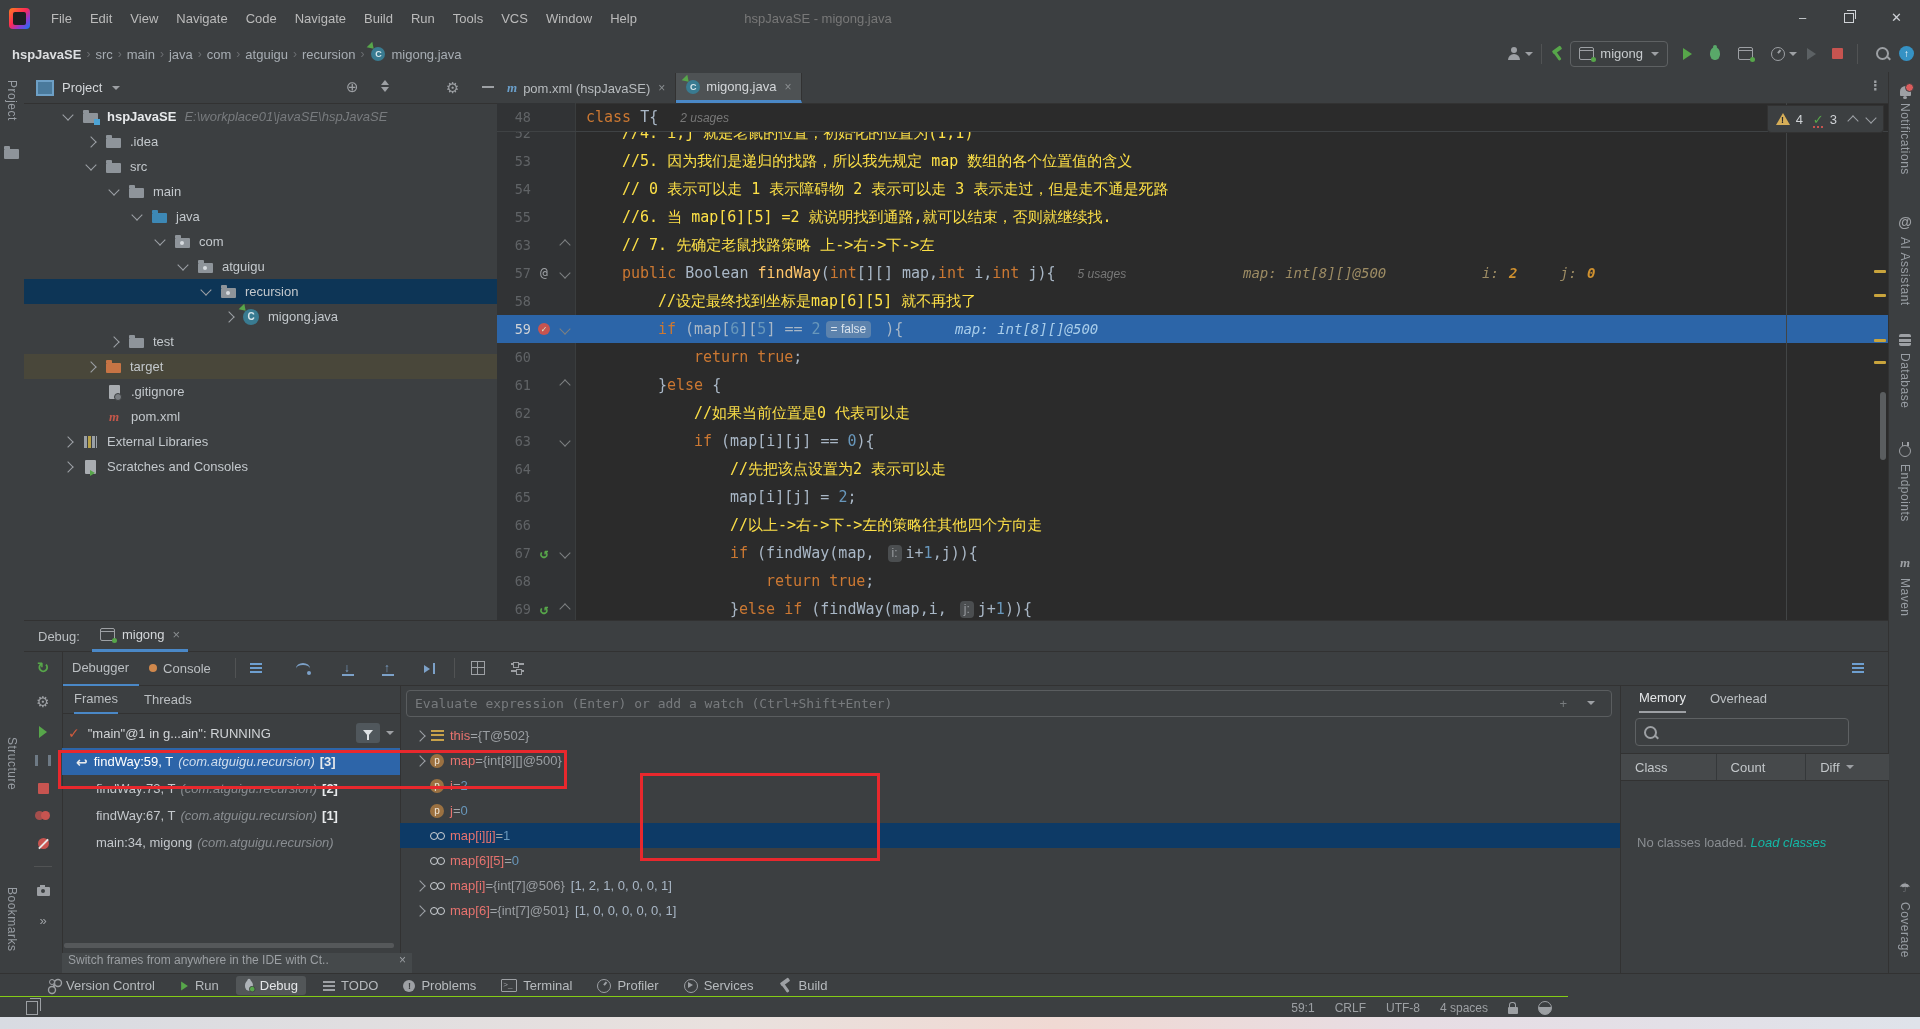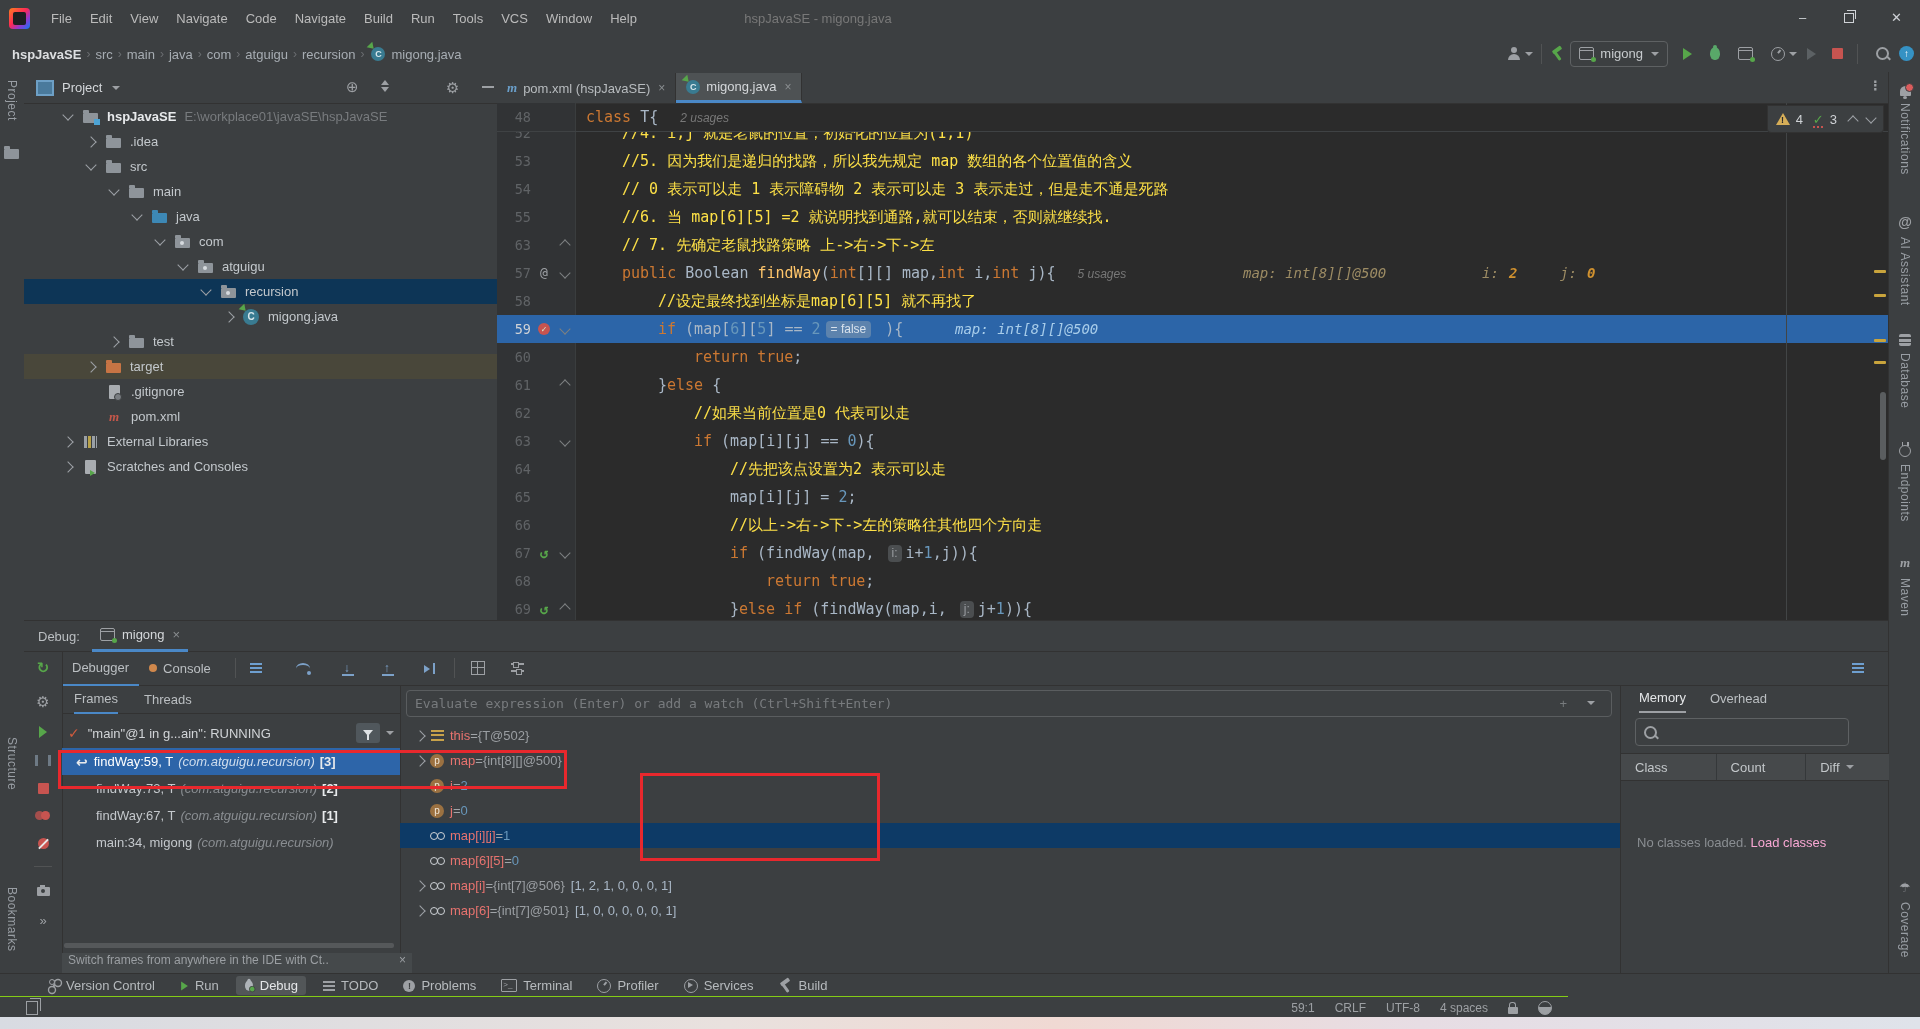--- a/index.html
+++ b/index.html
@@ -149,21 +149,21 @@
 
   
   #project{left:24px;top:72px;width:473px;height:548px;background:#3c3f41;overflow:hidden;}
   #projhead{height:31px;border-bottom:1px solid #323232;display:flex;align-items:center;}
   .ptool{position:absolute;top:8px;}
   .tree-row{height:25px;display:flex;align-items:center;white-space:nowrap;}
   .tree-row.sel{background:#0d3556;}
   .tree-row.excluded{background:#49473a;}
   .tree-label{color:#c3c8cc;margin-left:7px;}
   .tree-label.bold{font-weight:bold;color:#e8eaec;}
-  .tree-path{color:#787b7e;margin-left:8px;}
+  .tree-path{color:#787b7e;margin-left:8px;font-style:italic;}
 
   
   #editor{left:497px;top:72px;width:1391px;height:548px;background:#2b2b2b;}
   #tabbar{height:31px;background:#3c3f41;border-bottom:1px solid #323232;display:flex;align-items:flex-end;}
   .etab{height:30px;display:flex;align-items:center;padding:0 10px;color:#b8bcbf;border-right:1px solid #323232;}
   .etab .x{color:#8a8e91;margin-left:8px;font-size:12px;}
   .etab.active{background:#4e5254;border-bottom:3px solid #4a88c7;height:27px;color:#d4d7da;}
   #codewrap{position:absolute;left:0;top:31px;width:1391px;height:658px;overflow:hidden;}
   .crow{display:flex;height:28px;position:relative;white-space:pre;font-family:"DejaVu Sans Mono","Liberation Mono",monospace;font-size:15px;line-height:28px;color:#a9b7c6;}
   .crow.clip{height:15px;overflow:hidden;}
@@ -225,21 +225,21 @@
   .var-name{color:#e8736f;margin-left:2px;}
   .var-eq{color:#a0a4a8;} .var-ref{color:#9a9ea2;} .var-num{color:#6897bb;} .var-arr{color:#a9b7c6;margin-left:6px;}
   #memory{position:absolute;left:1596px;top:64px;width:268px;height:289px;border-left:1px solid #323232;}
   .mtabs{height:27px;display:flex;align-items:center;padding-left:18px;gap:24px;}
   .mtab{color:#bbbfc2;height:26px;display:flex;align-items:center;}
   .mtab.active{color:#e4e6e8;border-bottom:2px solid #9da0a4;}
   #msearch{position:absolute;left:14px;top:33px;width:212px;height:26px;border:1px solid #5e6163;border-radius:4px;display:flex;align-items:center;}
   #mheader{position:absolute;left:0;top:68px;width:268px;height:26px;background:#46494b;border-top:1px solid #323232;border-bottom:1px solid #323232;display:flex;align-items:center;color:#c3c7ca;}
   .mcol{padding-left:14px;height:26px;display:flex;align-items:center;gap:6px;border-right:1px solid #35383a;}
   #mempty{position:absolute;left:16px;top:150px;white-space:nowrap;color:#8a8e92;}
-  #mempty a{color:#f9a8d4;text-decoration:none;}
+  #mempty a{color:#14b8a6;text-decoration:none;font-style:italic;}
 
   
   #twbar{left:0;top:973px;width:1920px;height:23px;background:#3c3f41;border-top:1px solid #323232;display:flex;align-items:center;padding-left:40px;gap:9px;}
   .tw-item{display:flex;align-items:center;gap:6px;padding:2px 8px;border-radius:3px;color:#b6babd;}
   .tw-item.active{background:#525658;color:#e4e6e8;}
   #statusbar{left:0;top:996px;width:1568px;height:21px;background:#3c3f41;border-top:1px solid #84cc16;display:flex;align-items:center;color:#9da0a4;font-size:12px;}
   #statusright{position:absolute;right:16px;display:flex;align-items:center;gap:20px;}
   #taskbar{left:0;top:1017px;width:1920px;height:12px;background:linear-gradient(90deg,#d8dbe2,#e9e1de 38%,#f0d9d3 55%,#e7dde4 74%,#dfe3ea);}
 
   

